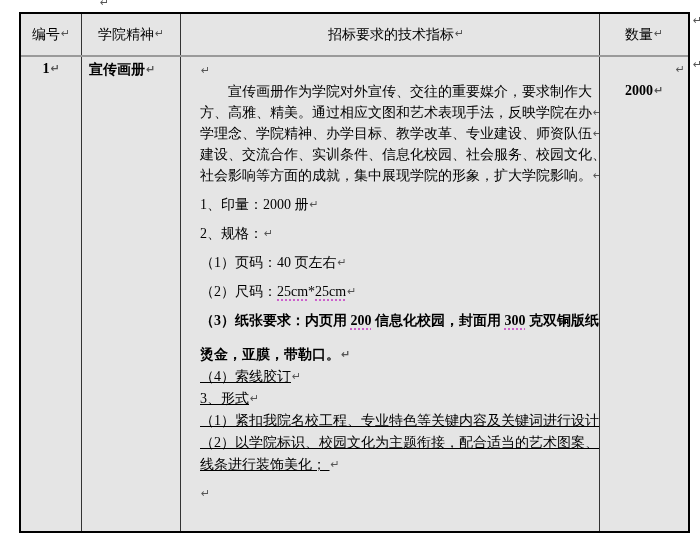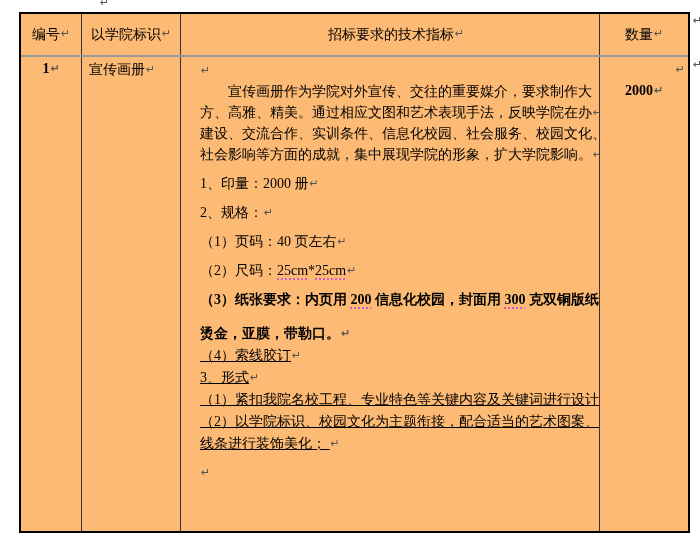--- a/index.html
+++ b/index.html
@@ -14,37 +14,37 @@
     display:inline-block;transform:translateY(-1px);
     margin-left:1px;white-space:nowrap;
   }
   .pmark-float{position:absolute;}
   .above-table{left:99px;top:-2px;}
   .rowend-1{left:692px;top:16px;}
   .rowend-2{left:692px;top:60px;}
   .doc-table{
     position:absolute;left:19px;top:12px;width:671px;height:521px;
     border:2px solid #000;box-sizing:border-box;
-    display:flex;flex-direction:column;overflow:hidden;background:#fdba74;
+    display:flex;flex-direction:column;overflow:hidden;background:#e5e5e5;
   }
   .trow{display:flex;}
   .thead{height:43px;border-bottom:2px solid #9a9a9a;box-sizing:border-box;}
   .tbody{flex:1;min-height:0;}
   .cell{box-sizing:border-box;border-right:1px solid #333;overflow:hidden;}
   .cell:last-child{border-right:none;}
   .c1{width:61px;}
   .c2{width:99px;}
   .c3{width:407px;margin-left:12px;}
   .c4{flex:1;}
   .hcell{
     display:flex;align-items:center;justify-content:center;
     font-size:14px;white-space:nowrap;
   }
   .num-cell{padding-top:4px;text-align:center;font-weight:bold;font-size:14px;}
-  .name-cell{padding:4px 8px 0 7px;font-weight:normal;font-size:14px;white-space:nowrap;}
+  .name-cell{padding:4px 8px 0 7px;font-weight:bold;font-size:14px;white-space:nowrap;}
   .spec-cell{padding:3px 5px 0 7px;font-size:14px;}
   .qty-cell{padding-top:3px;font-size:14px;}
   .qline1{text-align:right;line-height:20px;padding-right:3px;min-height:20px;}
   .qline2{text-align:center;line-height:21px;font-weight:bold;}
   .line{min-height:21px;line-height:21px;white-space:nowrap;}
   .line.indent{text-indent:28px;}
   .line.para{margin-top:8px;}
   .line.para2{margin-top:13px;}
   .line.tight{margin-top:1px;text-decoration:underline;}
   .line.bold{font-weight:bold;}
@@ -60,21 +60,21 @@
 
   <span class="pmark pmark-float above-table">↵</span>
 
   <div class="doc-table">
     <div class="trow thead">
       <div class="cell c1 hcell">
         <span>编号</span>
           <span class="pmark">↵</span>
       </div>
       <div class="cell c2 hcell">
-        <span>以学院标识</span>
+        <span>学院精神</span>
           <span class="pmark">↵</span>
       </div>
       <div class="cell c3 hcell">
         <span>招标要求的技术指标</span>
           <span class="pmark">↵</span>
       </div>
       <div class="cell c4 hcell">
         <span>数量</span>
           <span class="pmark">↵</span>
       </div>
@@ -84,20 +84,21 @@
       <div class="cell c1 num-cell">
         <span>1</span><span class="pmark">↵</span>
       </div>
       <div class="cell c2 name-cell">
         <span>宣传画册</span><span class="pmark">↵</span>
       </div>
       <div class="cell c3 spec-cell" id="spec-lines">
           <div class="line"><span class="pmark">↵</span></div>
           <div class="line indent"><span>宣传画册作为学院对外宣传、交往的重要媒介，要求制作大</span><span class="pmark">↵</span></div>
           <div class="line"><span>方、高雅、精美。通过相应文图和艺术表现手法，反映学院在办</span><span class="pmark">↵</span></div>
+          <div class="line"><span>学理念、学院精神、办学目标、教学改革、专业建设、师资队伍</span><span class="pmark">↵</span></div>
           <div class="line"><span>建设、交流合作、实训条件、信息化校园、社会服务、校园文化、</span></div>
           <div class="line"><span>社会影响等方面的成就，集中展现学院的形象，扩大学院影响。</span><span class="pmark">↵</span></div>
           <div class="line para"><span>1、印量：2000 册</span><span class="pmark">↵</span></div>
           <div class="line para"><span>2、规格：</span><span class="pmark">↵</span></div>
           <div class="line para"><span>（1）页码：40 页左右</span><span class="pmark">↵</span></div>
           <div class="line para"><span>（2）尺码：</span><span class="squiggle">25cm</span><span>*</span><span class="squiggle">25cm</span><span class="pmark">↵</span></div>
           <div class="line para bold"><span>（3）纸张要求：内页用 </span><span class="squiggle">200</span><span> 信息化校园，封面用 </span><span class="squiggle">300</span><span> 克双铜版纸，</span></div>
           <div class="line para2 bold"><span>烫金，亚膜，带勒口。</span><span class="pmark">↵</span></div>
           <div class="line tight"><span>（4）索线胶订</span><span class="pmark">↵</span></div>
           <div class="line tight"><span>3、形式</span><span class="pmark">↵</span></div>

